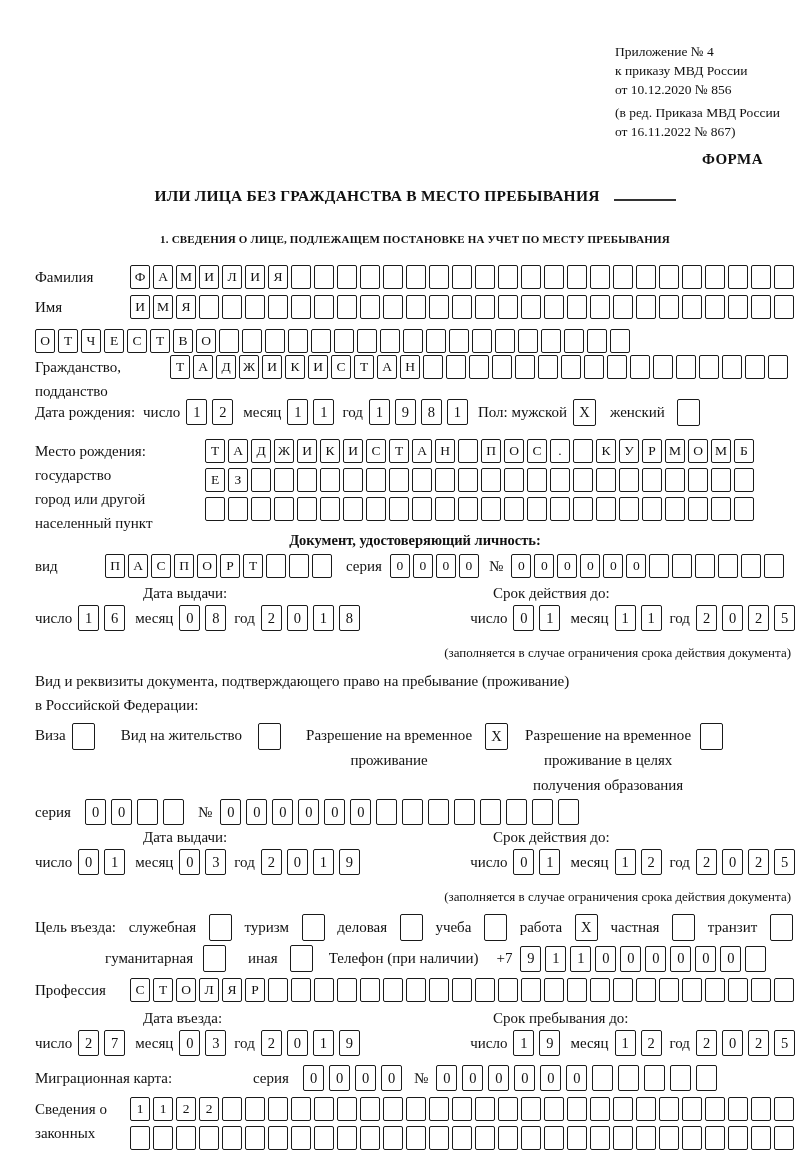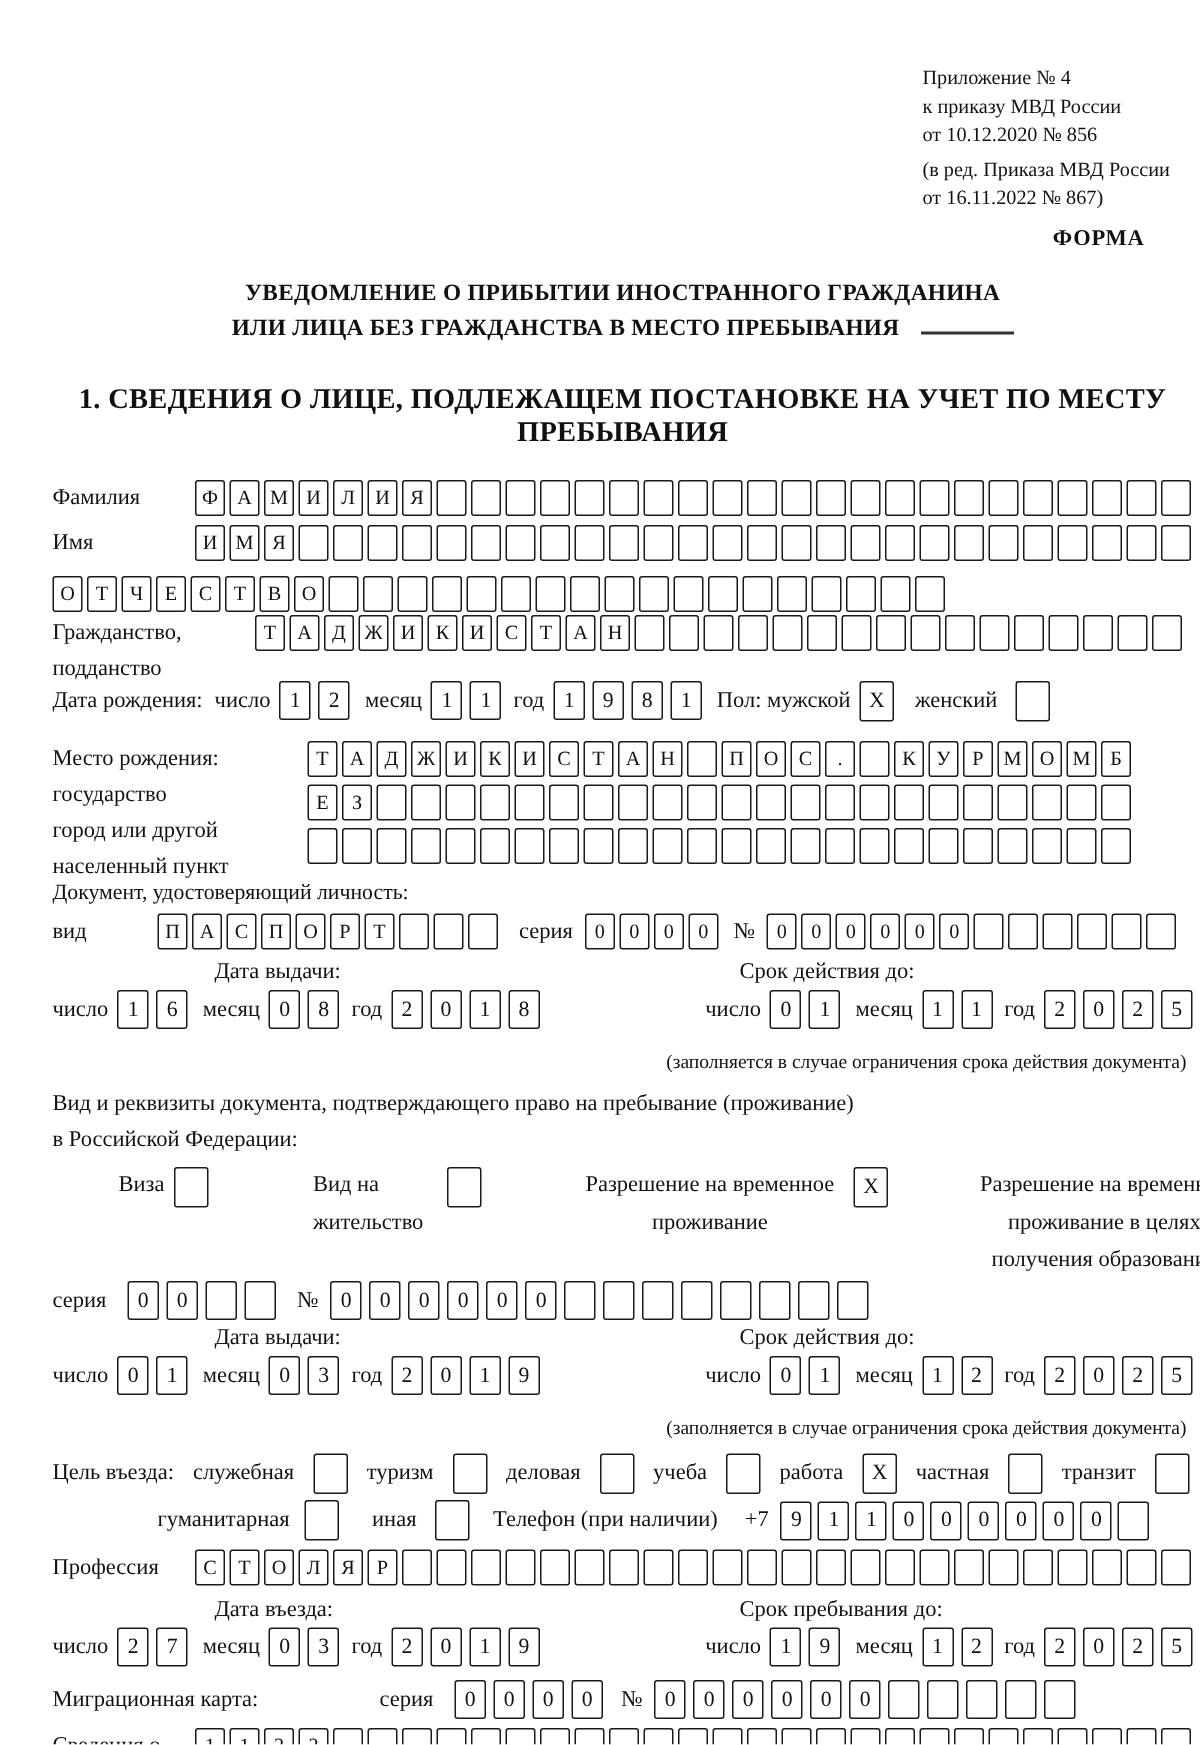--- a/index.html
+++ b/index.html
@@ -11,21 +11,21 @@
   }
   .page { width: 800px; height: 1163px; padding: 42px 5px 10px 35px; overflow: hidden; background:#fff; }
 
   
   .appendix { margin-left: 580px; font-size: 13.5px; line-height: 19px; }
   .appendix .gap { height: 4px; }
   .forma { text-align: right; padding-right: 32px; font-weight: bold; font-size: 15px; margin-top: 10px; letter-spacing: .5px; }
 
   .title { text-align: center; font-weight: bold; font-size: 15.5px; line-height: 23px; margin-top: 16px; letter-spacing: .2px; }
   .blank-line { display:inline-block; width: 62px; border-bottom: 2.5px solid #333; margin-left: 14px; vertical-align: baseline; }
-  .section-heading { text-align: center; font-weight: bold; font-size: 19px; margin-top: 26px; letter-spacing: .2px; }
+  .section-heading { text-align: center; font-weight: bold; font-size: 11px; margin-top: 26px; letter-spacing: .2px; }
 
   
   .row { display: flex; align-items: flex-start; }
   .row-inline { display: flex; align-items: center; }
   .h26 { height: 26px; } .h28 { height: 28px; } .h88 { height: 88px; }
   .mt4{margin-top:4px}.mt5{margin-top:5px}.mt6{margin-top:6px}.mt8{margin-top:8px}
   .mt13{margin-top:13px}.mt14{margin-top:0}.mt17{margin-top:17px}.mt20{margin-top:20px}
 
   .lbl { font-size: 15px; line-height: 24px; flex-shrink: 0; }
   .w95 { width: 95px; } .w135 { width: 135px; } .w165 { width: 165px; } .w170 { width: 170px; }
@@ -46,36 +46,36 @@
     display: flex; align-items: center; justify-content: center;
     font-size: 14.5px;
   }
   .cbox {
     width: 23px; height: 27px; flex-shrink: 0;
     border: 1.8px solid #1a1a1a; border-radius: 2px;
     display: flex; align-items: center; justify-content: center;
     font-size: 14.5px;
   }
 
-  .center-bold { text-align: left; font-weight: normal; font-size: 14.5px; }
+  .center-bold { text-align: center; font-weight: bold; font-size: 14.5px; }
   .text { font-size: 15px; line-height: 24px; }
 
   .dates-head { position: relative; height: 19px; font-size: 15px; }
   .dh-left { position: absolute; left: 108px; }
   .dh-right { position: absolute; left: 458px; }
   .dates-row { display: flex; align-items: center; height: 28px; font-size: 15px; }
   .dgroup { display: flex; align-items: center; }
   .dgroup-right { margin-left: auto; }
   .dlabel { margin-right: 6px; }
   .mlm { margin-left: 10px; } .mly { margin-left: 8px; }
   .note-right { text-align: right; font-size: 13px; padding-right: 4px; margin-top: 13px; }
 
   .opts-row { display: flex; align-items: flex-start; height: 74px; font-size: 15px; margin-top: 6px; }
   .opt { display: flex; align-items: flex-start; }
-  .opt-label { line-height: 25px; margin-left: 44px; }
+  .opt-label { line-height: 25px; }
   .opt-label.center { text-align: center; }
 
   .purpose-row { display: flex; align-items: center; height: 28px; font-size: 15px; justify-content: space-between; padding-right: 2px; }
   .purpose2 { display: flex; align-items: center; height: 27px; font-size: 15px; }
 </style>
 </head>
 <body>
 
 <div class="page">
 
@@ -83,21 +83,20 @@
     <div>Приложение № 4</div>
     <div>к приказу МВД России</div>
     <div>от 10.12.2020 № 856</div>
     <div class="gap"></div>
     <div>(в ред. Приказа МВД России</div>
     <div>от 16.11.2022 № 867)</div>
   </div>
   <div class="forma">ФОРМА</div>
 
   <div class="title">
-    <div>УВЕДОМЛЕНИЕ О ПРИБЫТИИ ИНОСТРАННОГО ГРАЖДАНИНА</div>
     <div><span>ИЛИ ЛИЦА БЕЗ ГРАЖДАНСТВА В МЕСТО ПРЕБЫВАНИЯ</span><span class="blank-line"></span></div>
   </div>
 
   <div class="section-heading">1. СВЕДЕНИЯ О ЛИЦЕ, ПОДЛЕЖАЩЕМ ПОСТАНОВКЕ НА УЧЕТ ПО МЕСТУ ПРЕБЫВАНИЯ</div>
 
   <div class="row h26 mt20">
     <div class="lbl w95">Фамилия</div>
     <div class="cellrow">
         <div class="cell">Ф</div>
         <div class="cell">А</div>

